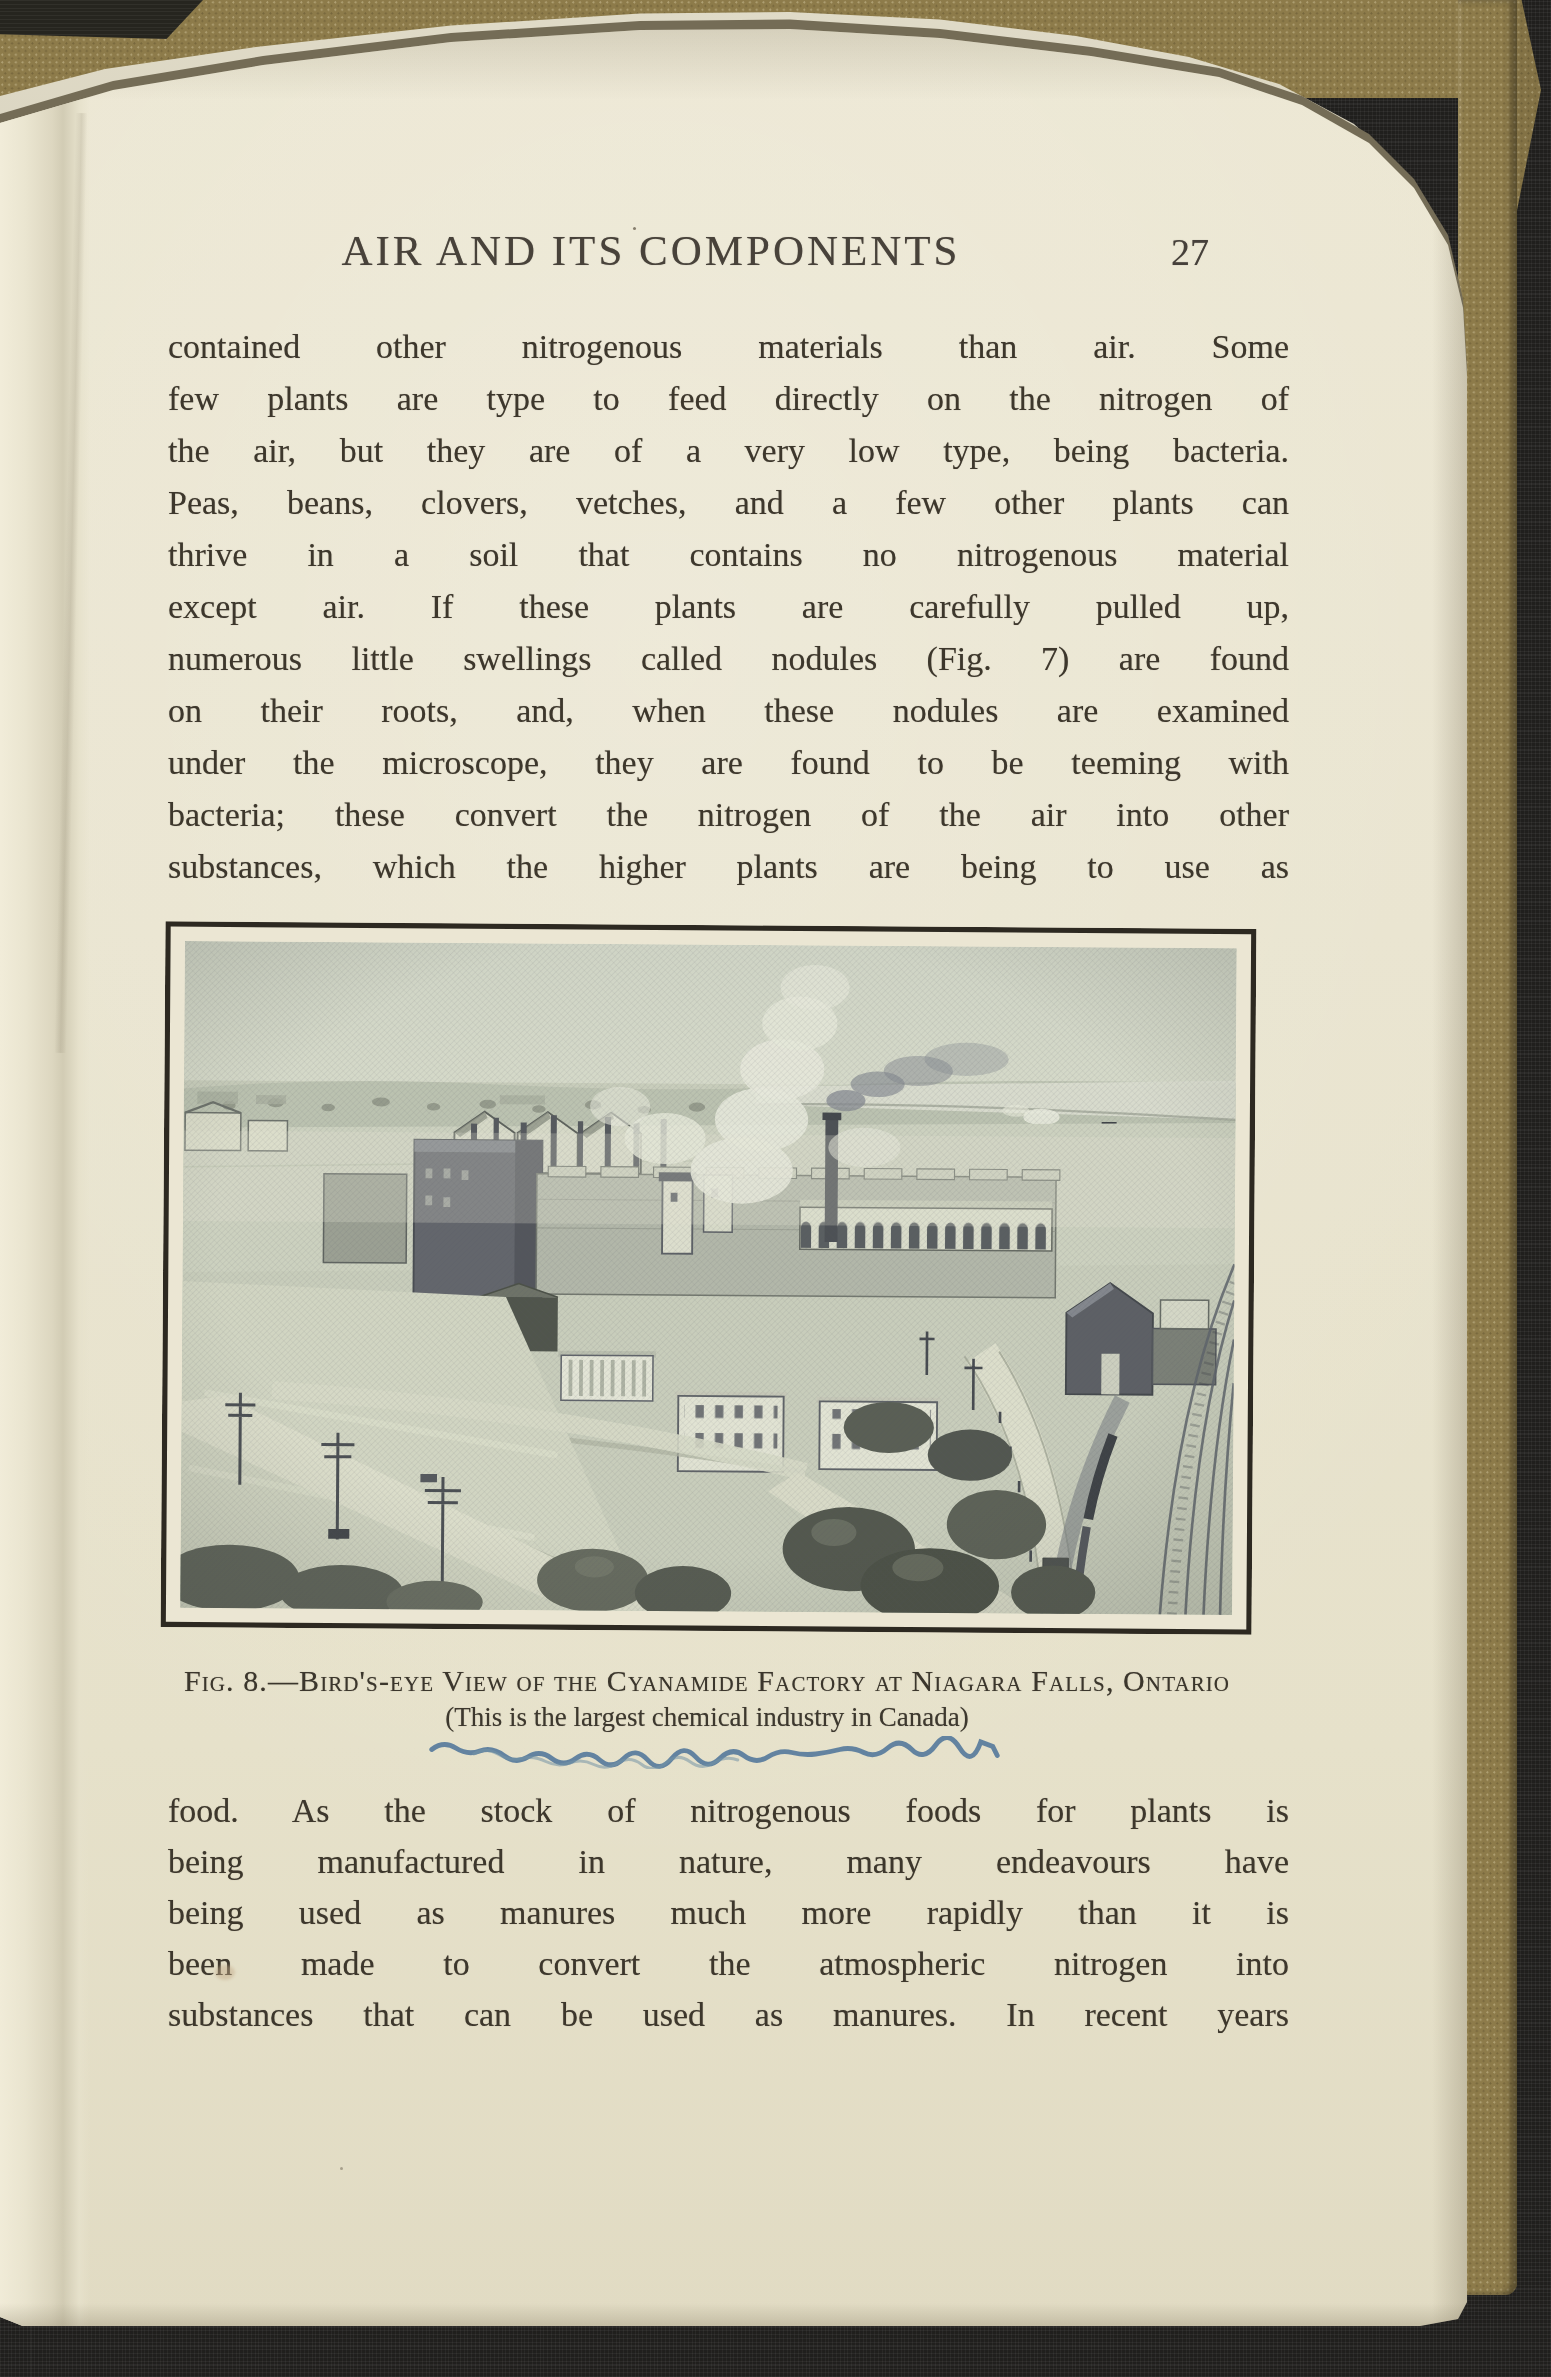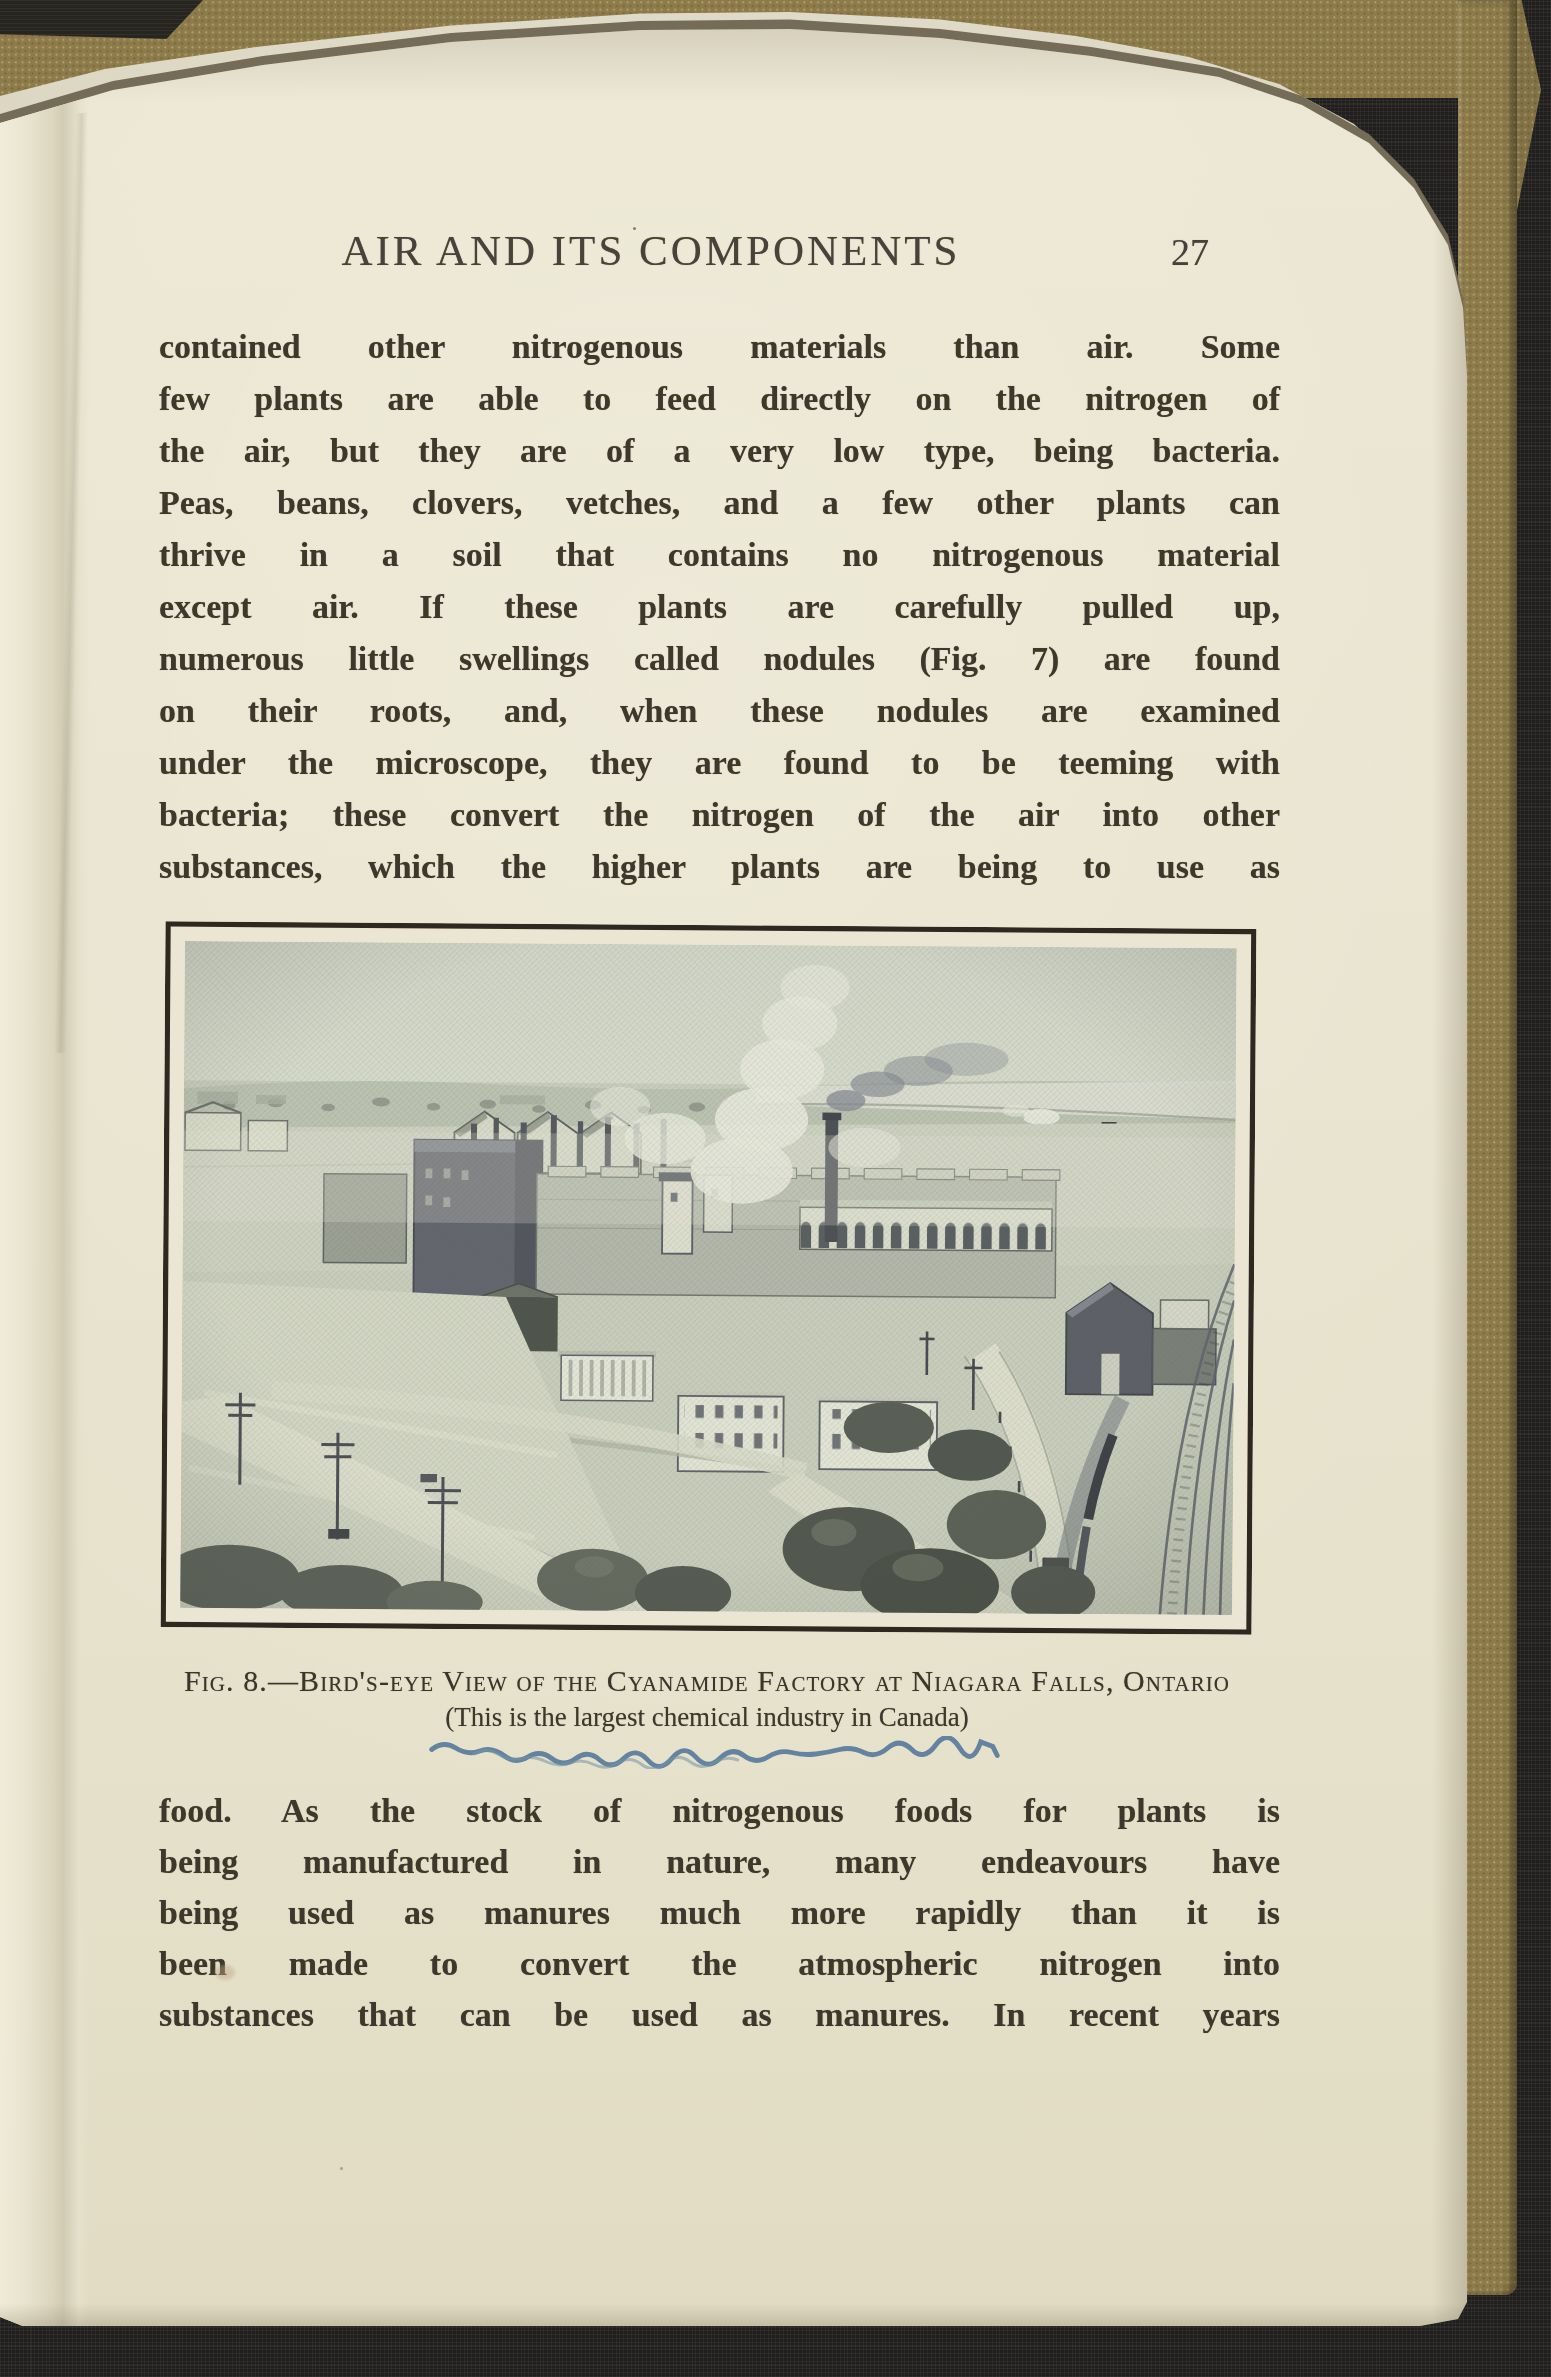--- a/index.html
+++ b/index.html
@@ -42,23 +42,23 @@
   .page-bottom-shade{position:absolute;left:0;bottom:0;width:100%;height:25.6px;
     background:linear-gradient(0deg, rgba(118,108,82,.30), rgba(118,108,82,0));}
   .crease{position:absolute;left:65px;top:113px;width:12px;height:940px;
     background:linear-gradient(90deg, rgba(120,110,88,0), rgba(120,110,88,.17), rgba(120,110,88,0));
     transform:rotate(1.3deg);}
   .running-head{position:absolute;left:162px;top:226px;width:978px;text-align:center;
     font-size:43px;letter-spacing:3px;color:#48423a;white-space:nowrap;
     text-shadow:0 0 0.8px rgba(72,66,58,.5);}
   .folio{position:absolute;left:1113px;top:230px;width:154px;text-align:center;
     font-size:38px;color:#46403a;text-shadow:0 0 0.8px rgba(70,64,56,.5);}
-  .bodytext{position:absolute;left:159px;width:1121px;color:#3d372c;
+  .bodytext{position:absolute;left:168px;width:1121px;color:#3d372c;
     font-size:34px;line-height:52px;word-spacing:5.3px;
-    text-shadow:0 0 0.8px rgba(61,55,44,.45);font-weight:bold;}
+    text-shadow:0 0 0.8px rgba(61,55,44,.45);}
   .p1{top:321px;} .p2{top:1785px;line-height:51px;}
   .tline{text-align:justify;text-align-last:justify;white-space:normal;}
   .plate{position:absolute;left:163px;top:925px;width:1091px;height:706px;margin:0;
     transform:rotate(.4deg);transform-origin:50% 50%;}
   .cap1{position:absolute;left:135px;top:1664px;width:1144px;text-align:center;
     font-variant:small-caps;font-size:30px;letter-spacing:1.1px;color:#3b362c;
     text-shadow:0 0 0.8px rgba(59,54,44,.5);}
   .cap2{position:absolute;left:135px;top:1702px;width:1144px;text-align:center;
     font-size:27px;color:#3d382e;text-shadow:0 0 0.8px rgba(61,56,46,.45);}
   .squiggle{position:absolute;left:428px;top:1736px;width:576px;height:33px;}
@@ -83,21 +83,21 @@
     <div class="page-fold"></div>
     <div class="page-right-shade"></div>
     <div class="page-bottom-shade"></div>
     <div class="crease"></div>
 
     <div class="running-head">AIR AND ITS COMPONENTS</div>
     <div class="folio">27</div>
 
     <div class="bodytext p1">
       <div class="tline">contained other nitrogenous materials than air.  Some</div>
-      <div class="tline">few plants are able to feed directly on the nitrogen of</div>
+      <div class="tline">few plants are type to feed directly on the nitrogen of</div>
       <div class="tline">the air, but they are of a very low type, being bacteria.</div>
       <div class="tline">Peas, beans, clovers, vetches, and a few other plants can</div>
       <div class="tline">thrive in a soil that contains no nitrogenous material</div>
       <div class="tline">except air.  If these plants are carefully pulled up,</div>
       <div class="tline">numerous little swellings called nodules (Fig. 7) are found</div>
       <div class="tline">on their roots, and, when these nodules are examined</div>
       <div class="tline">under the microscope, they are found to be teeming with</div>
       <div class="tline">bacteria; these convert the nitrogen of the air into other</div>
       <div class="tline">substances, which the higher plants are being to use as</div>
     </div>

